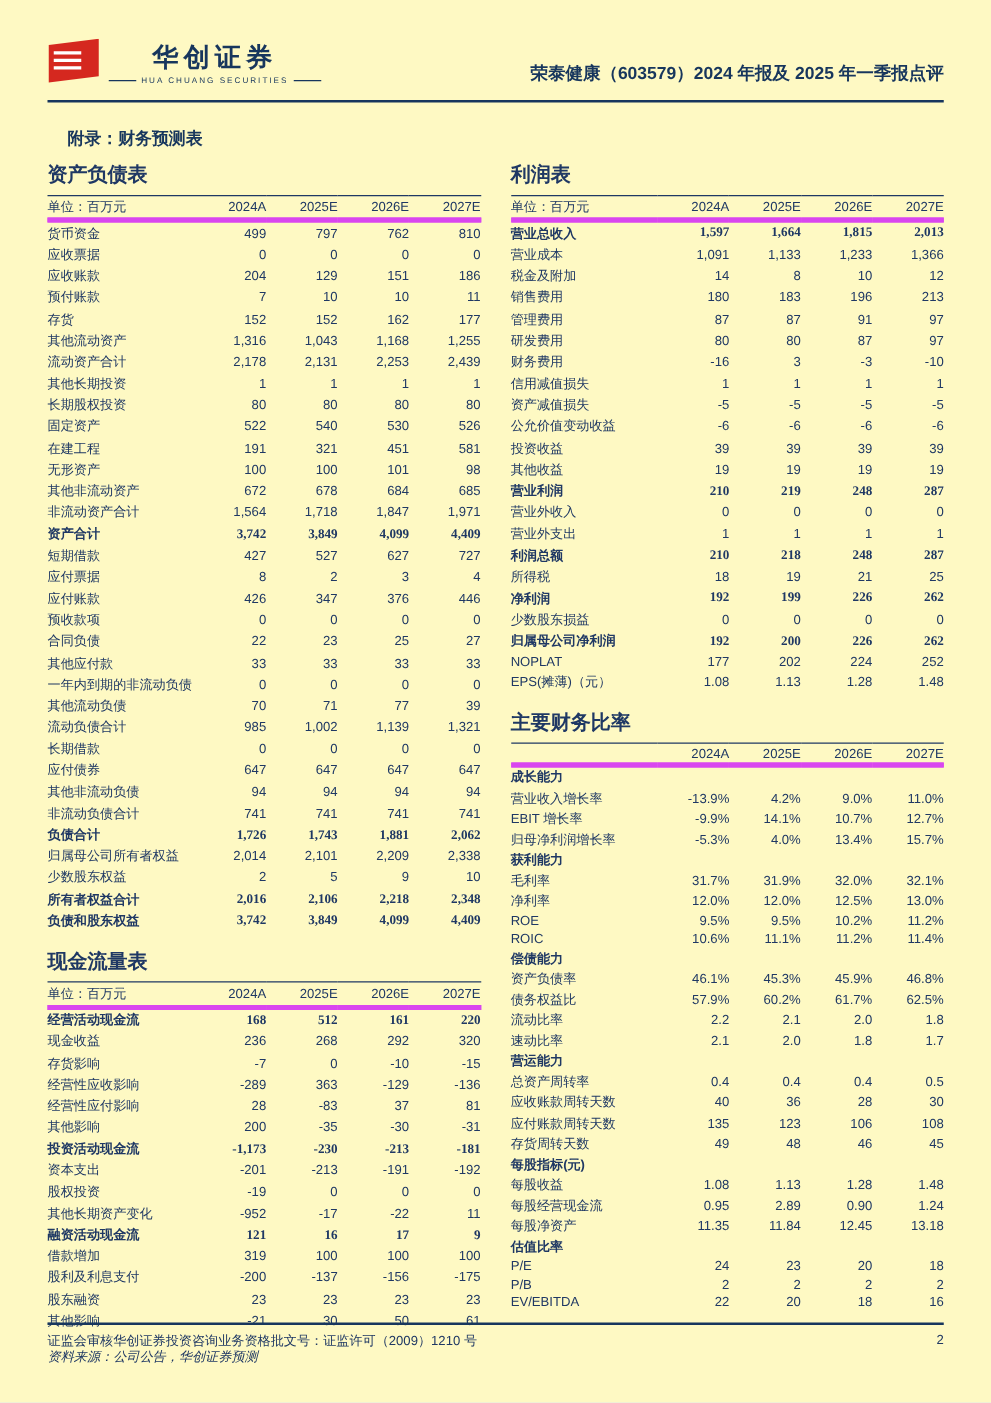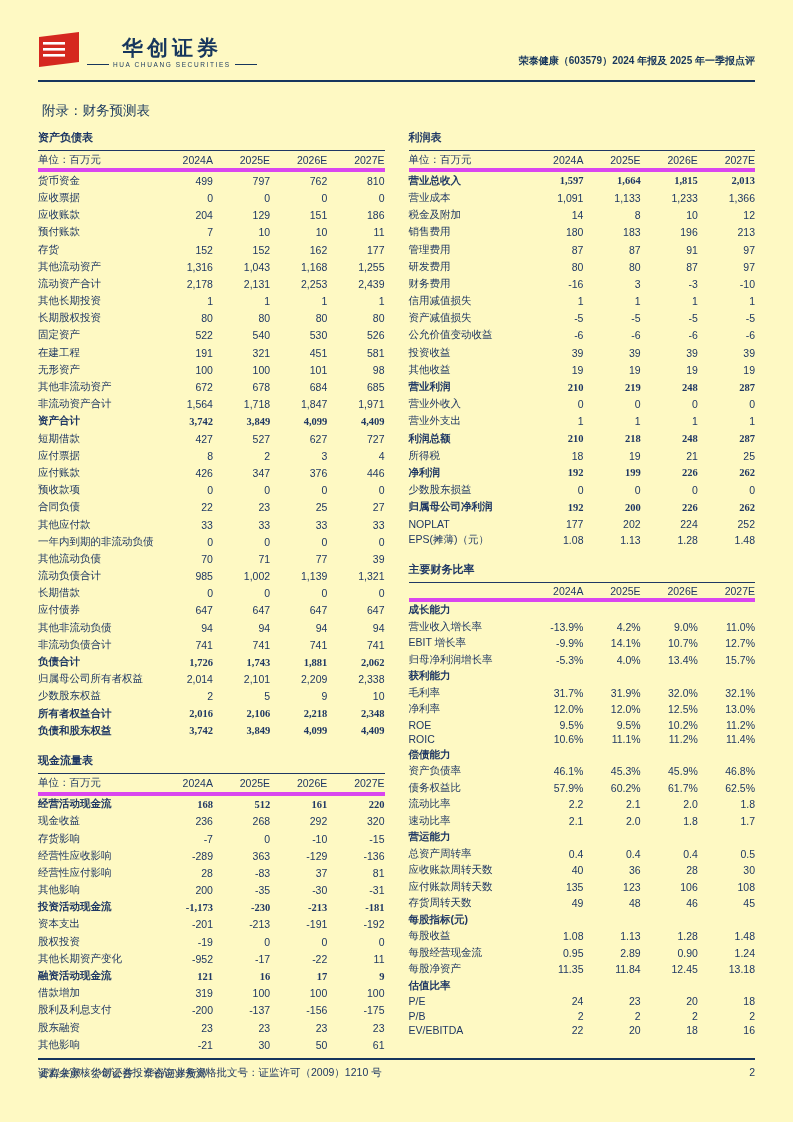--- a/index.html
+++ b/index.html
@@ -9,28 +9,28 @@
     font-family:"Liberation Sans","DejaVu Sans",sans-serif;
     color:#1f3864; padding:16px 38px 0 38px; overflow:hidden;
   }
   
   .hdr { display:flex; justify-content:space-between; align-items:flex-end; height:56px; }
   .logo { display:flex; align-items:center; gap:7px; }
   .logo-text { display:flex; flex-direction:column; align-items:center; }
   .logo-cn { font-size:21px; font-weight:bold; color:#17365d; letter-spacing:4px; line-height:1.1; }
   .logo-en { font-size:6.5px; color:#17365d; letter-spacing:1.6px; display:flex; align-items:center; gap:4px; margin-top:2px; }
   .logo-en .rule { display:inline-block; width:22px; height:1px; background:#17365d; }
-  .report-title { font-size:10px; font-weight:bold; color:#17365d; padding-bottom:4px; }
+  .report-title { font-size:14px; font-weight:bold; color:#17365d; padding-bottom:4px; }
   .hdr-rule { height:2px; background:#17365d; margin-top:8px; }
   
-  .appendix-title { font-size:13.5px; font-weight:normal; color:#17365d; margin:20px 0 10px 4px; }
+  .appendix-title { font-size:13.5px; font-weight:bold; color:#17365d; margin:20px 0 10px 16px; }
   
   .cols { display:flex; gap:24px; }
   .col { width:347px; }
-  .sec-title { font-size:11px; font-weight:bold; color:#1f3864; margin:0 0 5px 0;font-family:Liberation Serif, serif; }
+  .sec-title { font-size:16px; font-weight:bold; color:#1f3864; margin:0 0 5px 0;font-family:Liberation Serif, serif; }
   .sec { margin-bottom:14px; }
   
   table.fin-table { width:100%; border-collapse:collapse; font-size:10.5px; color:#1f3864; table-layout:fixed; }
   table.fin-table th, table.fin-table td { padding:1.6px 0; white-space:nowrap; overflow:visible; }
   table.fin-table th { font-weight:normal; }
   table.fin-table thead tr { border-top:1.6px solid #1f3864; border-bottom:4px solid #d946ef; }
   table.fin-table th:first-child, table.fin-table td:first-child { text-align:left; width:34%; }
   table.fin-table th:not(:first-child), table.fin-table td:not(:first-child) { text-align:right; width:16.5%; }
   table.fin-table tr.bold td { font-weight:bold;font-family:Liberation Serif, serif; }
   table.fin-table tr.section td { font-weight:bold; }

